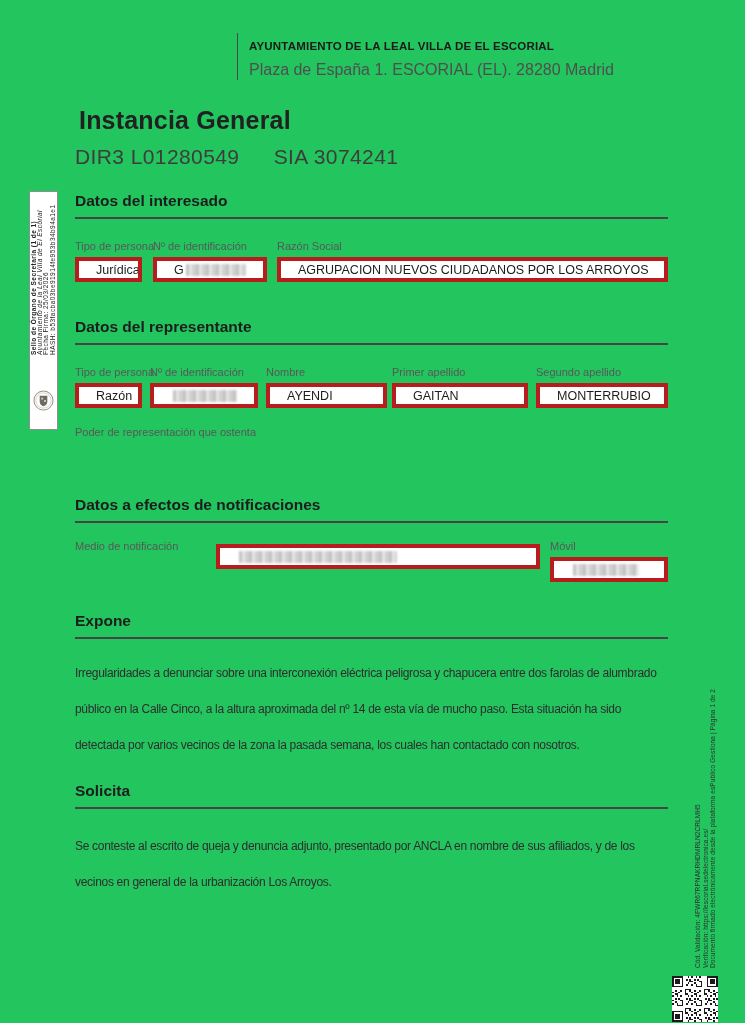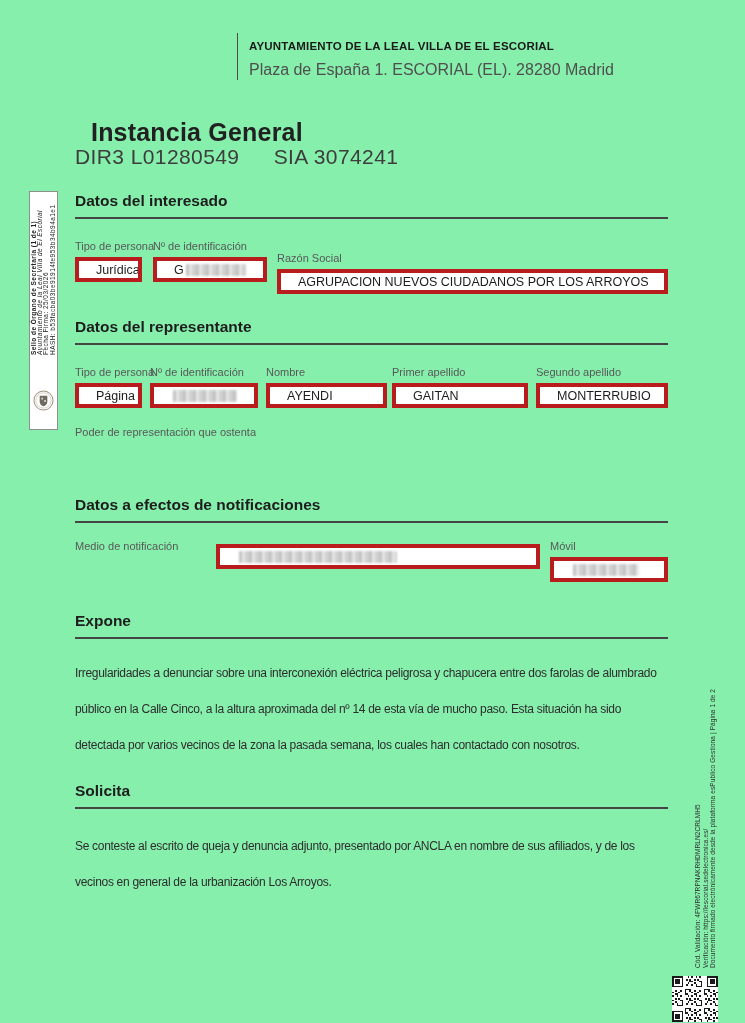--- a/index.html
+++ b/index.html
@@ -1,25 +1,25 @@
 <!DOCTYPE html>
 <html><head>
 <meta charset="utf-8">
 <style>
   html,body{margin:0;padding:0;background:#ffffff;}
   body{width:745px;height:1023px;font-family:"Liberation Sans",sans-serif;position:relative;overflow:hidden;}
-  .page{position:absolute;inset:0;background:#86efac;}
+  .page{position:absolute;inset:0;background:#22c55e;}
 
   
   .letterhead-bar{position:absolute;left:237px;top:33px;width:1px;height:47px;background:#4a4a4a;}
   .org-name{position:absolute;left:249px;top:40px;font-size:11.5px;font-weight:bold;color:#1a1a1a;letter-spacing:.2px;}
   .org-address{position:absolute;left:249px;top:61px;font-size:16px;color:#4f4f4f;}
 
   
-  .doc-title{position:absolute;left:75px;top:102px;margin:16px;font-size:25px;font-weight:bold;color:#212121;letter-spacing:.2px;}
+  .doc-title{position:absolute;left:75px;top:102px;margin:4px;font-size:25px;font-weight:bold;color:#212121;letter-spacing:.2px;}
   .codes{position:absolute;left:75px;top:145px;font-size:21px;color:#3d3d3d;letter-spacing:.4px;}
   .codes .code{margin-right:28px;}
 
   
   .sec{position:absolute;left:75px;width:593px;}
   .sec h2{margin:0;font-size:15.5px;font-weight:bold;color:#1d1d1d;}
   .rule{position:absolute;top:25px;left:0;width:593px;height:2px;background:#454545;}
   .row{position:absolute;left:0;width:593px;}
   .field{position:absolute;top:0;}
   .flabel{font-size:11px;color:#585858;white-space:nowrap;height:13px;}
@@ -71,37 +71,37 @@
             <span>Jurídica</span>
           </div>
       </div>
       <div class="field" style="left:78px;width:114px;">
         <div class="flabel">Nº de identificación</div>
         <div class="fbox">
             <span>G</span>
             <span class="redact" style="width:72px;"></span>
           </div>
       </div>
-      <div class="field" style="left:202px;width:391px;margin-top:12px;">
+      <div class="field" style="left:202px;width:391px;">
         <div class="flabel">Razón Social</div>
         <div class="fbox">
             <span>AGRUPACION NUEVOS CIUDADANOS POR LOS ARROYOS</span>
           </div>
       </div>
     </div>
   </section>
 
   <section class="sec" style="top:318px;">
     <h2>Datos del representante</h2>
     <div class="rule"></div>
     <div class="row" style="top:48px;">
       <div class="field" style="left:0;width:67px;">
         <div class="flabel">Tipo de persona</div>
         <div class="fbox">
-            <span>Página</span>
+            <span>Razón</span>
           </div>
       </div>
       <div class="field" style="left:75px;width:108px;">
         <div class="flabel">Nº de identificación</div>
         <div class="fbox">
             <span class="redact" style="width:78px;"></span>
           </div>
       </div>
       <div class="field" style="left:191px;width:121px;">
         <div class="flabel">Nombre</div>

